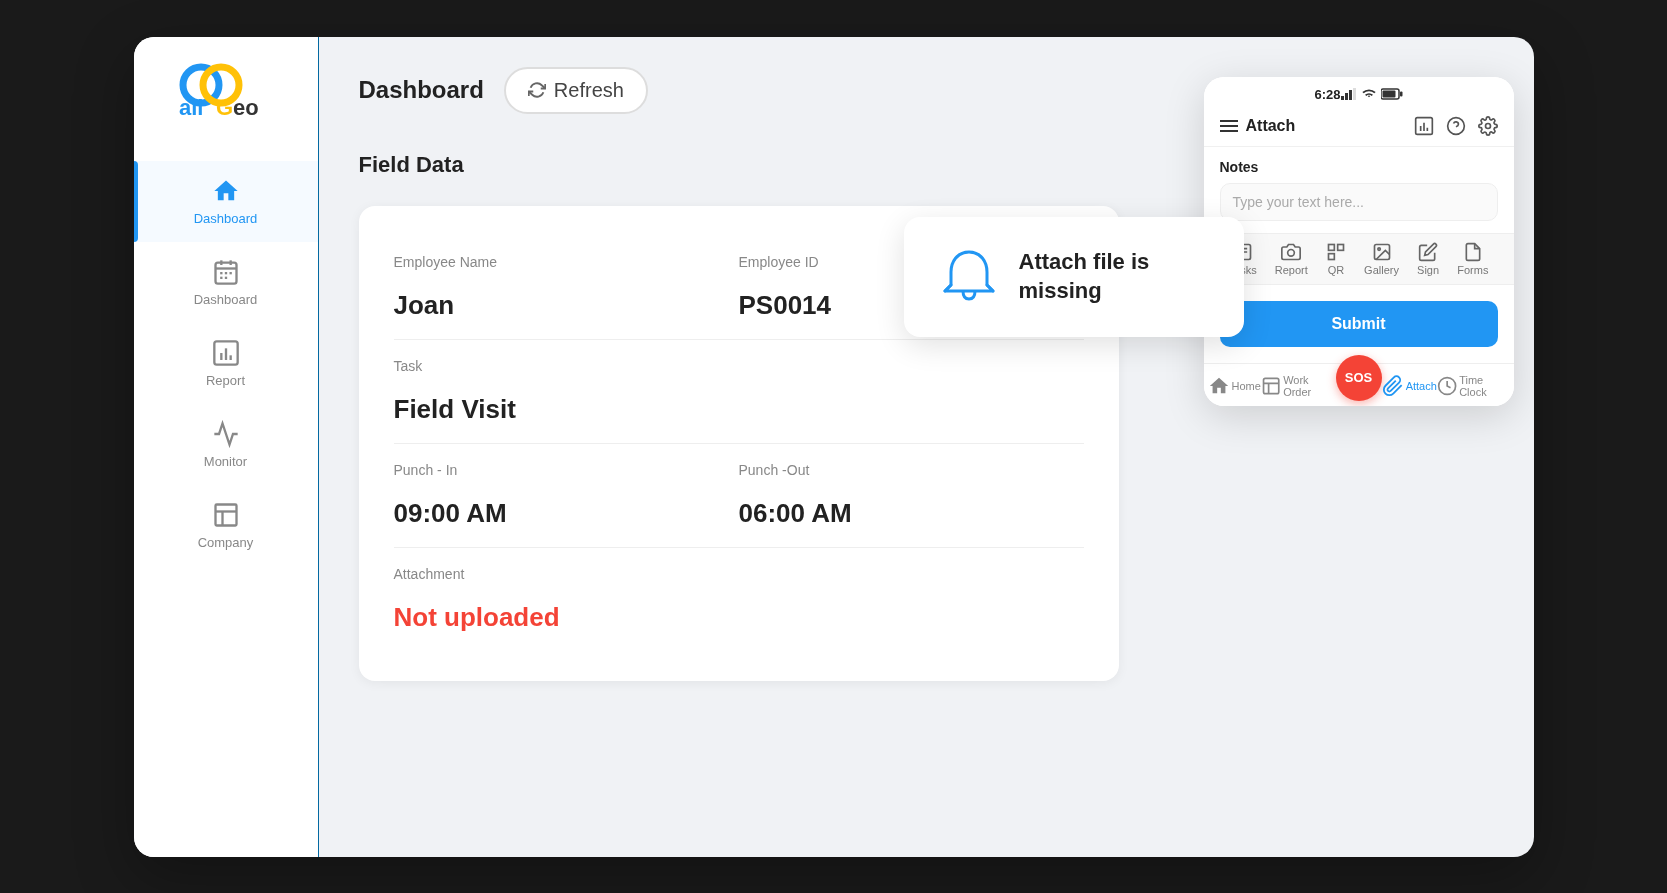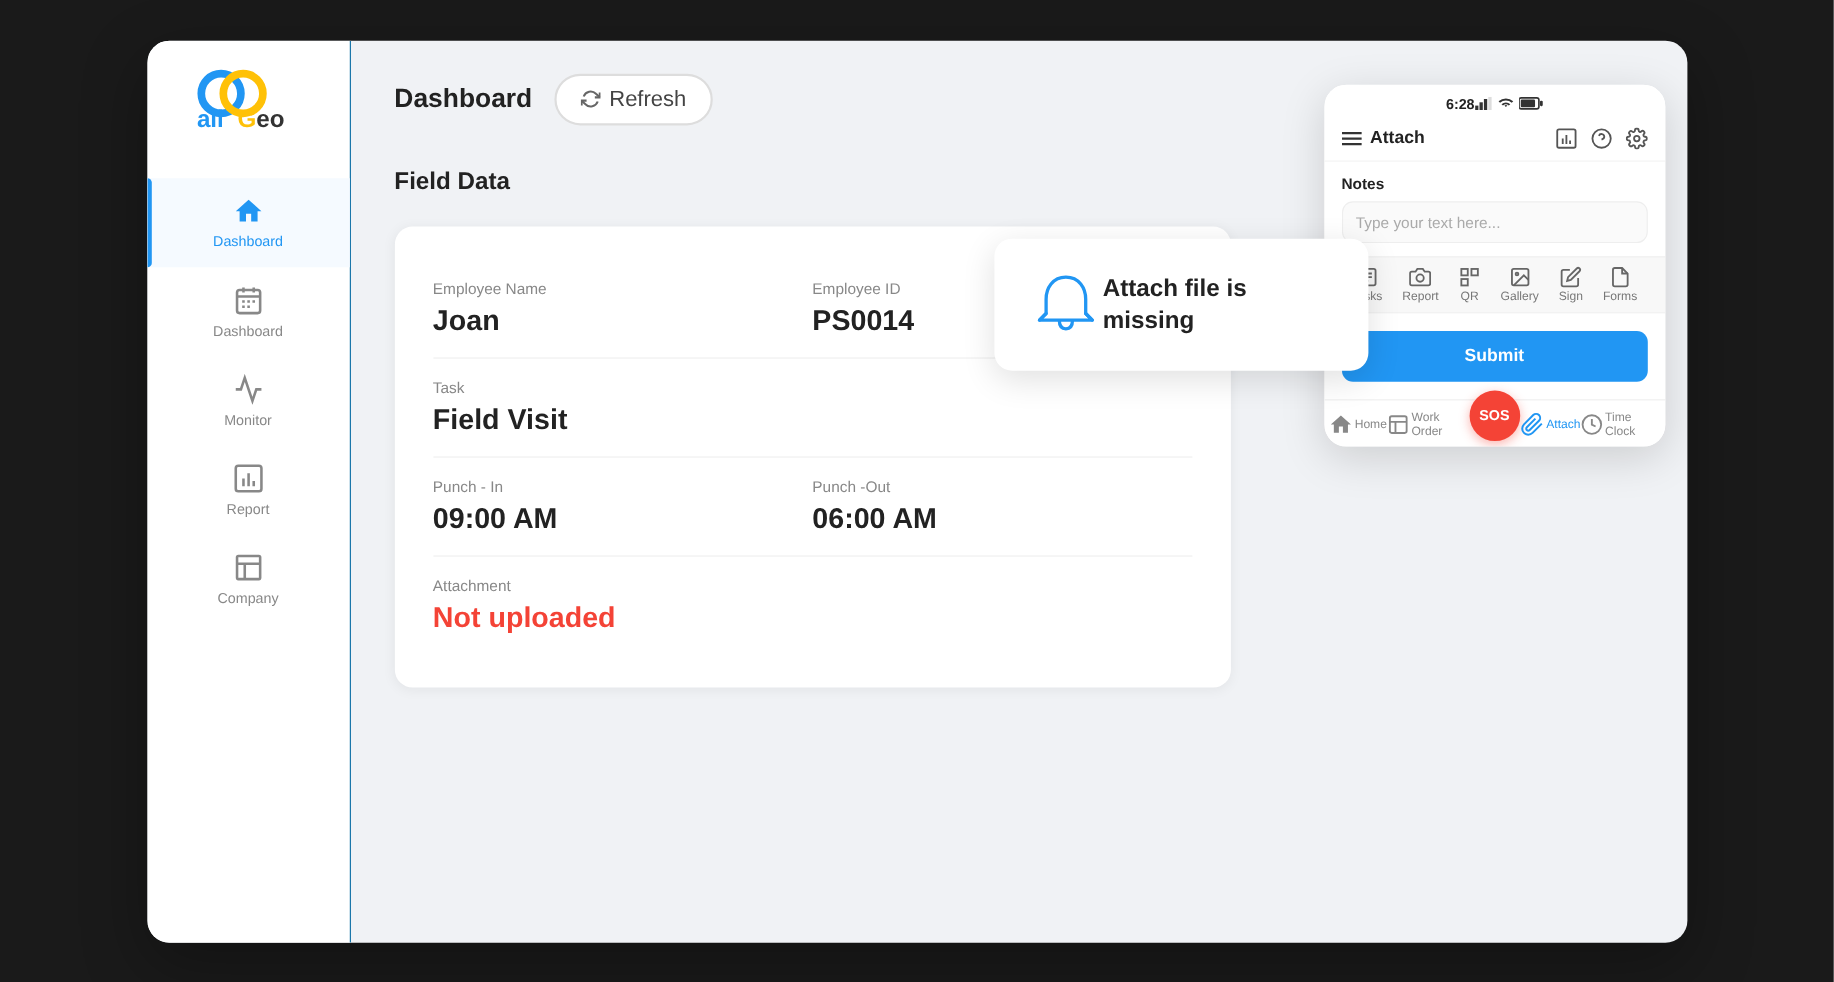--- a/index.html
+++ b/index.html
@@ -161,21 +161,21 @@
       grid-template-columns: 1fr 1fr;
       padding: 18px 0;
       border-bottom: 1px solid #eee;
     }
     .field-row:last-child {
       border-bottom: none;
     }
     .field-group {
       display: flex;
       flex-direction: column;
-      gap: 6px;
+      gap: 20px;
       justify-content: center;
     }
     .field-label {
       font-size: 14px;
       color: #888;
       font-weight: 500;
     }
     .field-value {
       font-size: 26px;
       font-weight: 600;
@@ -262,21 +262,21 @@
     
     .notification-popup {
       position: absolute;
       right: 290px;
       top: 180px;
       background: #fff;
       border-radius: 16px;
       padding: 30px 35px;
       display: flex;
       align-items: center;
-      gap: 4px;
+      gap: 20px;
       box-shadow: 0 8px 30px rgba(0,0,0,0.12);
       z-index: 20;
       width: 340px;
     }
     .notification-bell {
       width: 60px;
       height: 60px;
       flex-shrink: 0;
     }
     .notification-text {
@@ -412,33 +412,33 @@
             <line x1="11" y1="13" x2="13" y2="13"></line>
           <line x1="15" y1="13" x2="17" y2="13"></line>
           <line x1="7" y1="17" x2="9" y2="17"></line>
             <line x1="11" y1="17" x2="13" y2="17"></line>
         </svg>
         <span class="sidebar-item-label">Dashboard</span>
       </div>
 
       <div class="sidebar-item">
         <svg viewBox="0 0 24 24" fill="none" stroke="currentColor" stroke-width="2">
-          <polyline points="22 12 18 12 15 21 9 3 6 12 2 12"></polyline>
-        </svg>
-        <span class="sidebar-item-label">Monitor</span>
-      </div>
-
-      <div class="sidebar-item">
-        <svg viewBox="0 0 24 24" fill="none" stroke="currentColor" stroke-width="2">
           <rect x="2" y="2" width="20" height="20" rx="2"></rect>
           <line x1="8" y1="18" x2="8" y2="12"></line>
             <line x1="12" y1="18" x2="12" y2="8"></line>
           <line x1="16" y1="18" x2="16" y2="14"></line>
         </svg>
         <span class="sidebar-item-label">Report</span>
+      </div>
+
+      <div class="sidebar-item">
+        <svg viewBox="0 0 24 24" fill="none" stroke="currentColor" stroke-width="2">
+          <polyline points="22 12 18 12 15 21 9 3 6 12 2 12"></polyline>
+        </svg>
+        <span class="sidebar-item-label">Monitor</span>
       </div>
 
       <div class="sidebar-item">
         <svg viewBox="0 0 24 24" fill="none" stroke="currentColor" stroke-width="2">
           <rect x="3" y="3" width="18" height="18" rx="1"></rect>
           <line x1="3" y1="9" x2="21" y2="9"></line>
           <line x1="9" y1="9" x2="9" y2="21"></line>
         </svg>
         <span class="sidebar-item-label">Company</span>
       </div>

